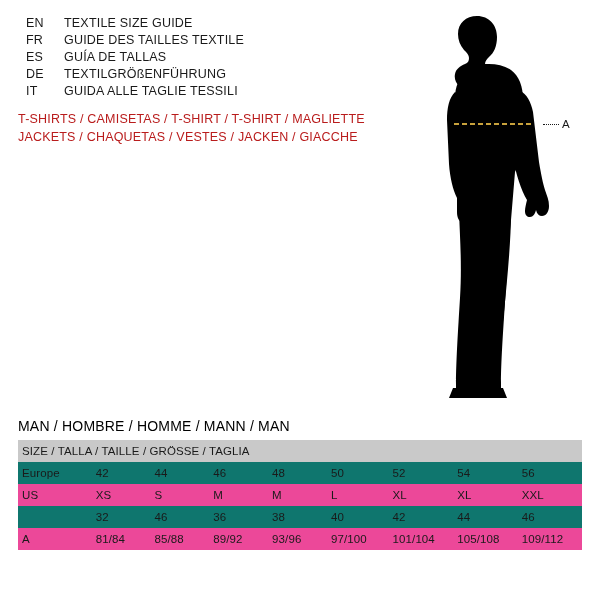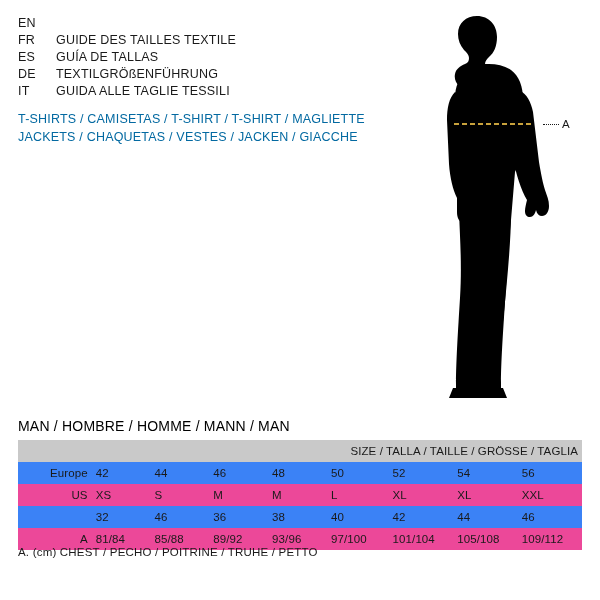--- a/index.html
+++ b/index.html
@@ -32,37 +32,38 @@
     display: flex;
     align-items: baseline;
     height: 17px;
     font-size: 12.5px;
     letter-spacing: 0.2px;
   }
   .lang-code {
     width: 38px;
     flex: 0 0 38px;
     color: #1a1a1a;
+    margin-left: 8px;
   }
   .lang-text {
     color: #1a1a1a;
   }
 
   
   .cat-block {
     position: absolute;
     left: 18px;
     top: 110px;
     width: 420px;
   }
   .cat-line {
     font-size: 12.5px;
     line-height: 18px;
     letter-spacing: 0.2px;
-    color: #0369a1;
+    color: #b91c1c;
     white-space: nowrap;
   }
 
   
   .figure-wrap {
     position: absolute;
     left: 415px;
     top: 12px;
     width: 175px;
     height: 390px;
@@ -110,28 +111,28 @@
     padding: 3px 4px 3px 4px;
     height: 16px;
     color: #1a1a1a;
     vertical-align: middle;
   }
   .row-head td {
     background: #c9c9c9;
     font-size: 11.5px;
   }
   .row-alt td {
-    background: #3b82f6;
+    background: #0f766e;
   }
   .row-plain td {
     background: #ec4899;
   }
   .col-label {
     width: 88px;
-    text-align: right;
+    text-align: left;
   }
   .cell {
     width: 68px;
     text-align: left;
   }
   .footnote {
     position: absolute;
     left: 18px;
     top: 546px;
     font-size: 11.5px;
@@ -140,20 +141,21 @@
   }
 </style>
 </head>
 <body>
 
 <div class="page">
 
   <div class="lang-block">
     <div class="lang-row">
       <span class="lang-code">EN</span>
+      <span class="lang-text">TEXTILE SIZE GUIDE</span>
     </div>
     <div class="lang-row">
       <span class="lang-code">FR</span>
       <span class="lang-text">GUIDE DES TAILLES TEXTILE</span>
     </div>
     <div class="lang-row">
       <span class="lang-code">ES</span>
       <span class="lang-text">GUÍA DE TALLAS</span>
     </div>
     <div class="lang-row">
@@ -240,15 +242,14 @@
           <td class="cell">93/96</td>
           <td class="cell">97/100</td>
           <td class="cell">101/104</td>
           <td class="cell">105/108</td>
           <td class="cell">109/112</td>
         </tr>
       </tbody>
     </table>
   </div>
 
-  <div class="footnote">A. (cm) CHEST / PECHO / POITRINE / TRUHE / PETTO</div>
 
 </div>
 
 </body></html>

